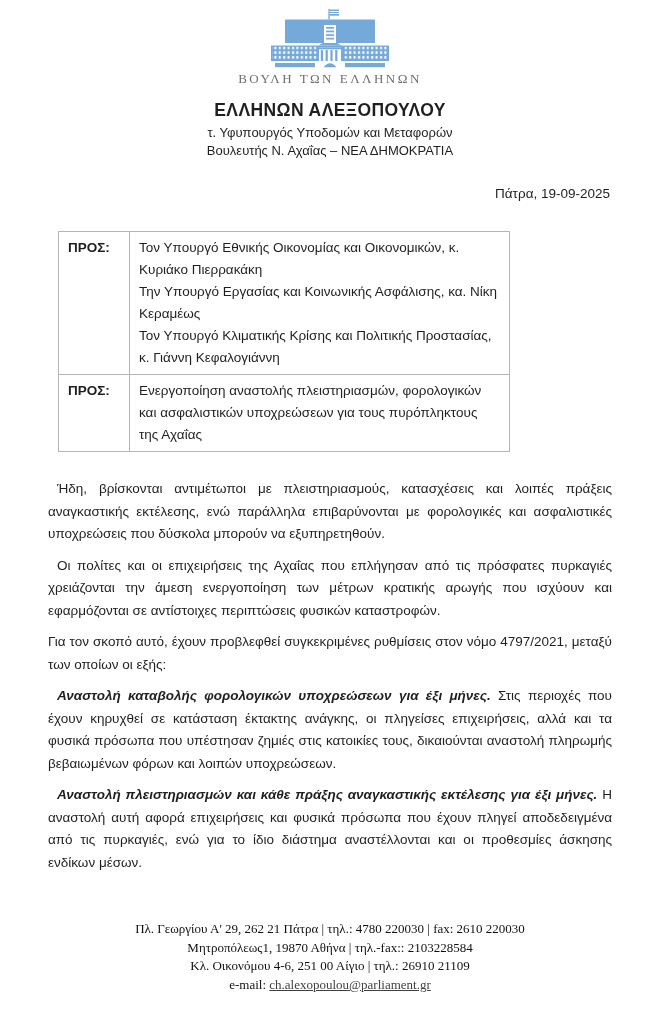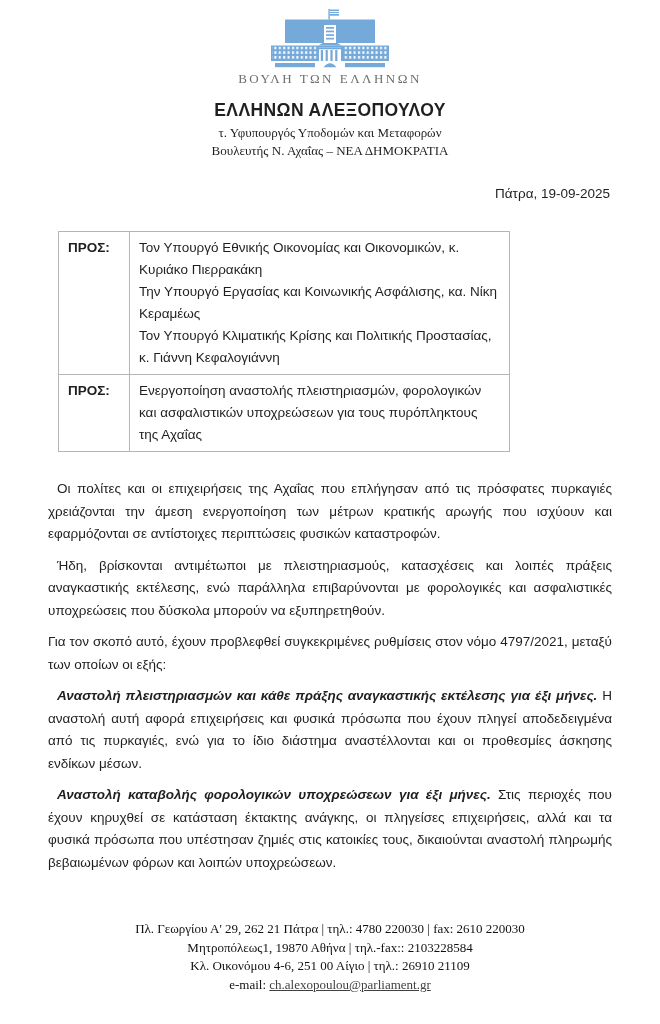--- a/index.html
+++ b/index.html
@@ -8,21 +8,21 @@
     font-family:"Liberation Sans",sans-serif;color:#1f1f1f;
   }
   .page{box-sizing:border-box;width:660px;height:1024px;padding:8px 48px 4px;display:flex;flex-direction:column;}
   header{text-align:center;}
   .logo-wrap{line-height:0;}
   .logo-caption{
     font-family:"Liberation Serif",serif;color:#6e6e6e;
     letter-spacing:2.5px;font-size:13px;margin-top:3px;line-height:16px;
   }
   .author-name{font-size:17.5px;font-weight:bold;margin:13px 0 3px;letter-spacing:.4px;}
-  .subtitle{font-size:13px;line-height:18px;font-family:Liberation Serif, serif;}
+  .subtitle{font-size:13px;line-height:18px;}
   .dateline{text-align:right;font-size:13.5px;margin:26px 2px 0;}
   .doc-heading{text-align:center;font-size:15px;font-weight:bold;letter-spacing:1px;margin:32px 0 0;}
   table.recipients{
     border-collapse:collapse;margin:30px 10px 0;width:452px;
     font-size:13.5px;table-layout:fixed;
   }
   table.recipients td{
     border:1px solid #b5b5b5;padding:5px 9px;line-height:22px;vertical-align:top;
   }
   td.lbl{font-weight:bold;width:52px;white-space:nowrap;}
@@ -111,25 +111,25 @@
     <tr>
       <td class="lbl">ΠΡΟΣ:</td>
       <td>
         <div>Ενεργοποίηση αναστολής πλειστηριασμών, φορολογικών και ασφαλιστικών υποχρεώσεων για τους πυρόπληκτους της Αχαΐας</div>
       </td>
     </tr>
   </tbody>
     </table>
 
   <main>
+    <p class="indent">Ήδη, βρίσκονται αντιμέτωποι με πλειστηριασμούς, κατασχέσεις και λοιπές πράξεις αναγκαστικής εκτέλεσης, ενώ παράλληλα επιβαρύνονται με φορολογικές και ασφαλιστικές υποχρεώσεις που δύσκολα μπορούν να εξυπηρετηθούν.</p>
     <p class="indent">Οι πολίτες και οι επιχειρήσεις της Αχαΐας που επλήγησαν από τις πρόσφατες πυρκαγιές χρειάζονται την άμεση ενεργοποίηση των μέτρων κρατικής αρωγής που ισχύουν και εφαρμόζονται σε αντίστοιχες περιπτώσεις φυσικών καταστροφών.</p>
-    <p class="indent">Ήδη, βρίσκονται αντιμέτωποι με πλειστηριασμούς, κατασχέσεις και λοιπές πράξεις αναγκαστικής εκτέλεσης, ενώ παράλληλα επιβαρύνονται με φορολογικές και ασφαλιστικές υποχρεώσεις που δύσκολα μπορούν να εξυπηρετηθούν.</p>
     <p>Για τον σκοπό αυτό, έχουν προβλεφθεί συγκεκριμένες ρυθμίσεις στον νόμο 4797/2021, μεταξύ των οποίων οι εξής:</p>
+    <p class="indent"><span class="lead">Αναστολή καταβολής φορολογικών υποχρεώσεων για έξι μήνες.</span><span> Στις περιοχές που έχουν κηρυχθεί σε κατάσταση έκτακτης ανάγκης, οι πληγείσες επιχειρήσεις, αλλά και τα φυσικά πρόσωπα που υπέστησαν ζημιές στις κατοικίες τους, δικαιούνται αναστολή πληρωμής βεβαιωμένων φόρων και λοιπών υποχρεώσεων.</span></p>
     <p class="indent"><span class="lead">Αναστολή πλειστηριασμών και κάθε πράξης αναγκαστικής εκτέλεσης για έξι μήνες.</span><span> Η αναστολή αυτή αφορά επιχειρήσεις και φυσικά πρόσωπα που έχουν πληγεί αποδεδειγμένα από τις πυρκαγιές, ενώ για το ίδιο διάστημα αναστέλλονται και οι προθεσμίες άσκησης ενδίκων μέσων.</span></p>
-    <p class="indent"><span class="lead">Αναστολή καταβολής φορολογικών υποχρεώσεων για έξι μήνες.</span><span> Στις περιοχές που έχουν κηρυχθεί σε κατάσταση έκτακτης ανάγκης, οι πληγείσες επιχειρήσεις, αλλά και τα φυσικά πρόσωπα που υπέστησαν ζημιές στις κατοικίες τους, δικαιούνται αναστολή πληρωμής βεβαιωμένων φόρων και λοιπών υποχρεώσεων.</span></p>
   </main>
 
   <footer>
     <div>Πλ. Γεωργίου Α' 29, 262 21 Πάτρα | τηλ.: 4780 220030 | fax: 2610 220030</div>
     <div>Μητροπόλεως1, 19870 Αθήνα | τηλ.-fax:: 2103228584</div>
     <div>Κλ. Οικονόμου 4-6, 251 00 Αίγιο | τηλ.: 26910 21109</div>
     <div><span>e-mail: </span><a class="email">ch.alexopoulou@parliament.gr</a></div>
   </footer>
 
 </div>

